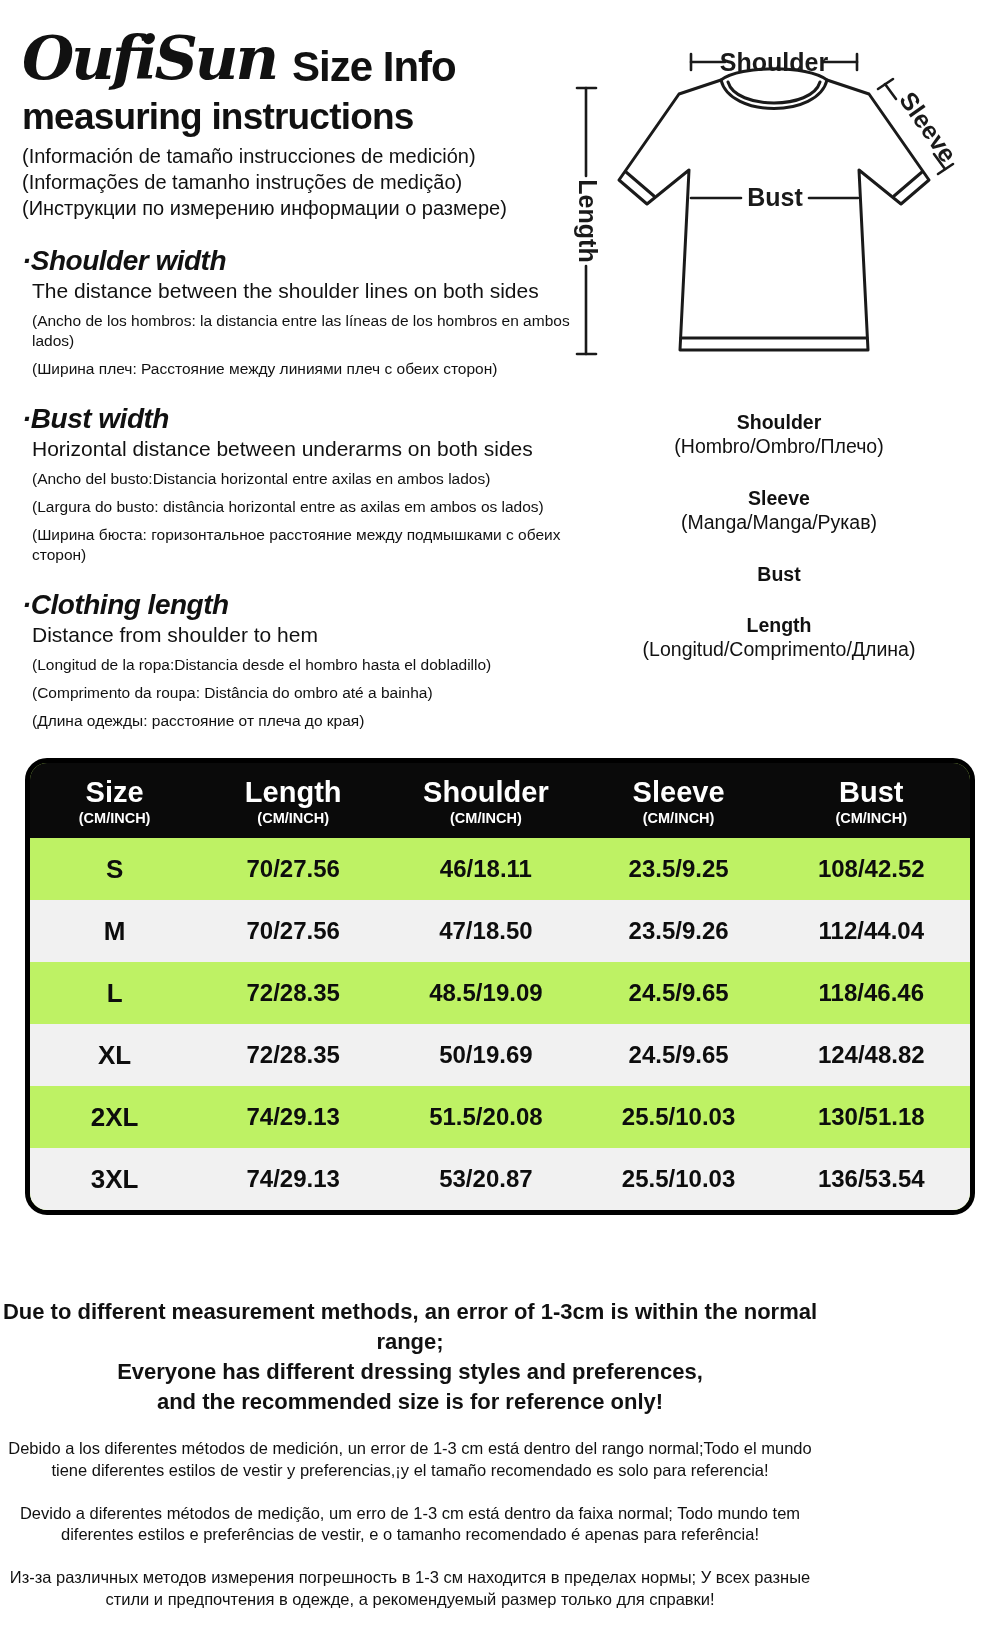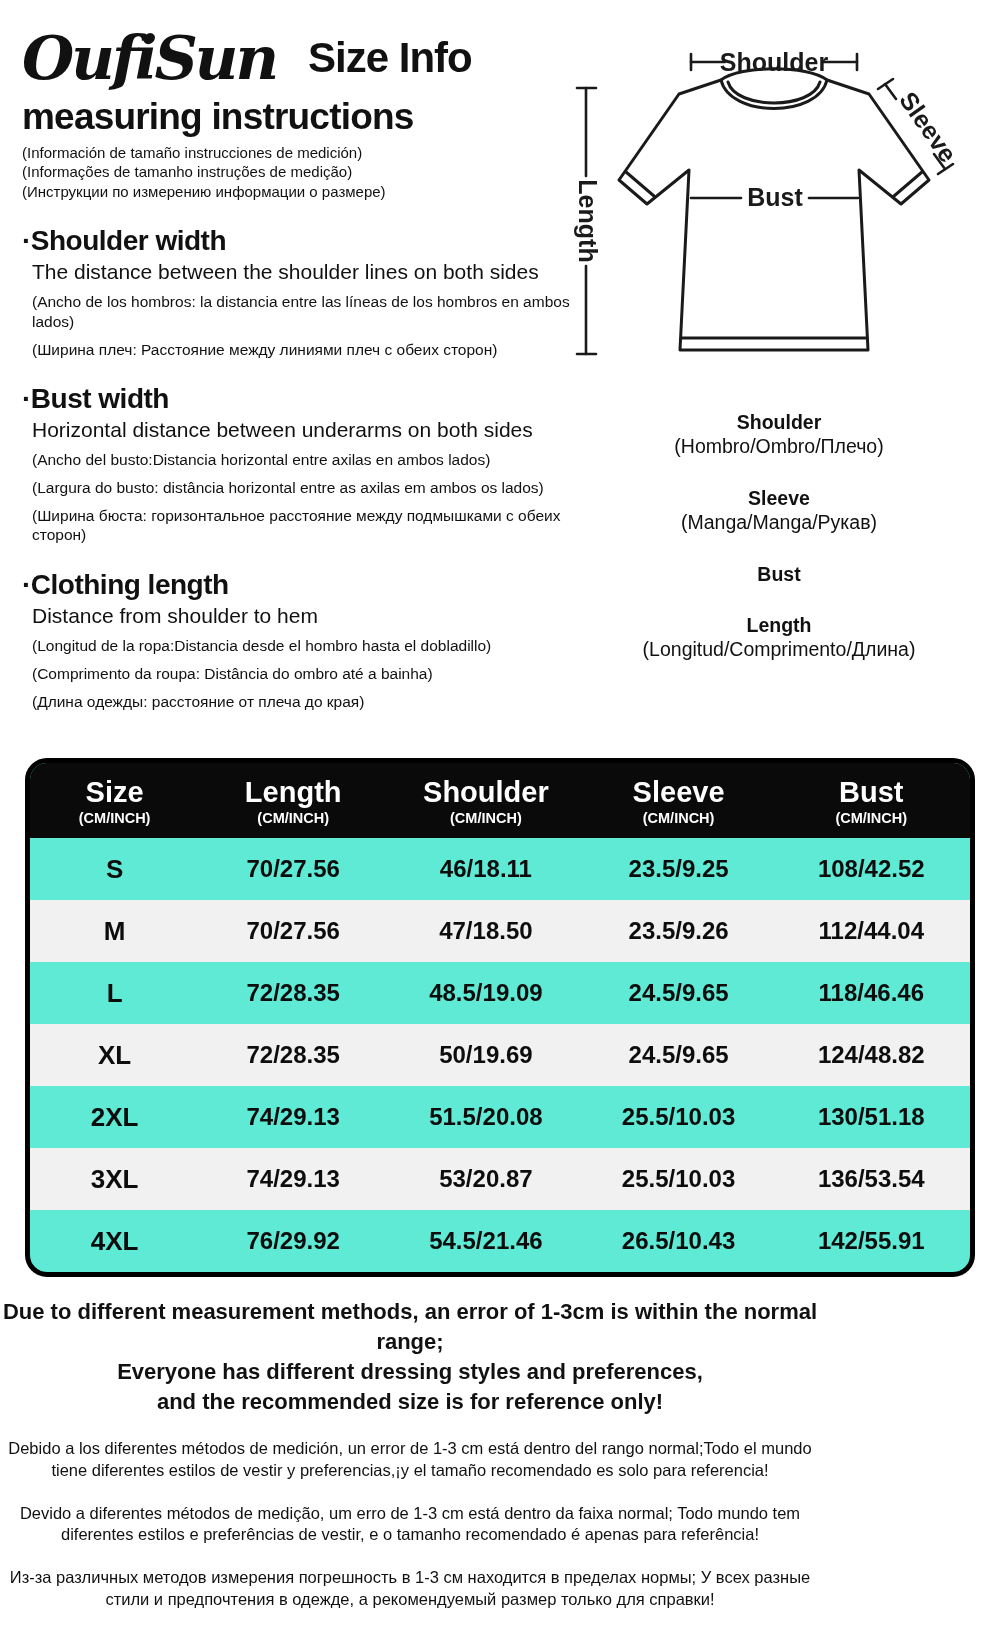--- a/index.html
+++ b/index.html
@@ -5,50 +5,50 @@
   html,body { margin:0; padding:0; background:#ffffff; }
   .page {
     position:relative; width:1000px; height:1638px;
     background:#ffffff; color:#111111;
     font-family:"Liberation Sans", sans-serif;
     overflow:hidden;
   }
 
   
   .left-col { position:absolute; left:22px; top:28px; width:552px; }
-  .brand-row { display:flex; align-items:center; gap:32px; }
+  .brand-row { display:flex; align-items:flex-end; gap:16px; }
   .brand-script {
     font-family:"DejaVu Serif", serif; font-style:italic; font-weight:700;
     font-size:60px; letter-spacing:-3px; line-height:1;
   }
   .brand-title { font-size:42px; font-weight:700; letter-spacing:-1px; line-height:1; }
   .subtitle { font-size:37px; font-weight:700; letter-spacing:-0.8px; margin-top:10px; line-height:1.05; }
   .subtitle-trans { margin-top:6px; }
-  .subtitle-trans div { font-size:15px; line-height:1.3; }
+  .subtitle-trans div { font-size:20px; line-height:1.3; }
 
   
   .term { margin-top:25px; }
-  .term-title { font-size:28px; font-weight:700; letter-spacing:-0.5px; line-height:1.05; }
+  .term-title { font-size:28px; font-weight:700; letter-spacing:-0.5px; line-height:1.05;font-style:italic; }
   .term-desc { font-size:21px; margin:3px 0 0 10px; line-height:1.2; }
   .term-trans { font-size:15.5px; margin:8px 0 0 10px; line-height:1.28; }
 
   
   .right-col { position:absolute; left:568px; top:48px; width:422px; text-align:center; }
   .diagram svg { display:block; }
   .legend { margin-top:16px; }
   .legend-group { margin-top:27px; }
   .legend-term { font-size:19.5px; font-weight:700; line-height:1.25; }
   .legend-trans { font-size:19.5px; line-height:1.25; }
 
   
   .size-table-wrap { position:absolute; left:25px; top:758px; width:950px; }
   table.size-table {
     width:100%; border-collapse:separate; border-spacing:0;
     border:5px solid #000000; border-radius:22px; overflow:hidden;
-    background:#5eead4;
+    background:#bef264;
   }
   .size-table thead th { background:#0a0a0a; color:#ffffff; padding:14px 0 12px 0; }
   .size-table .col-name { font-size:29px; font-weight:700; line-height:1.05; }
   .size-table .col-unit { font-size:14.5px; font-weight:700; margin-top:3px; }
   .size-table tbody td {
     text-align:center; font-weight:700; font-size:24px; height:60px; color:#0d0d0d;
   }
   .size-table tbody tr.stripe { background:#f1f1f1; }
   .size-table tbody td.size-cell { font-size:26px; }
 
@@ -231,27 +231,20 @@
           <td>25.5/10.03</td>
           <td>130/51.18</td>
         </tr>
         <tr class="stripe">
           <td class="size-cell">3XL</td>
           <td>74/29.13</td>
           <td>53/20.87</td>
           <td>25.5/10.03</td>
           <td>136/53.54</td>
         </tr>
-        <tr>
-          <td class="size-cell">4XL</td>
-          <td>76/29.92</td>
-          <td>54.5/21.46</td>
-          <td>26.5/10.43</td>
-          <td>142/55.91</td>
-        </tr>
       </tbody>
     </table>
   </div>
 
   <div class="notes">
     <div class="note-en">Due to different measurement methods, an error of 1-3cm is within the normal range;
 Everyone has different dressing styles and preferences,
 and the recommended size is for reference only!</div>
     <div class="note">Debido a los diferentes métodos de medición, un error de 1-3 cm está dentro del rango normal;Todo el mundo tiene diferentes estilos de vestir y preferencias,¡y el tamaño recomendado es solo para referencia!</div>
     <div class="note">Devido a diferentes métodos de medição, um erro de 1-3 cm está dentro da faixa normal; Todo mundo tem diferentes estilos e preferências de vestir, e o tamanho recomendado é apenas para referência!</div>

